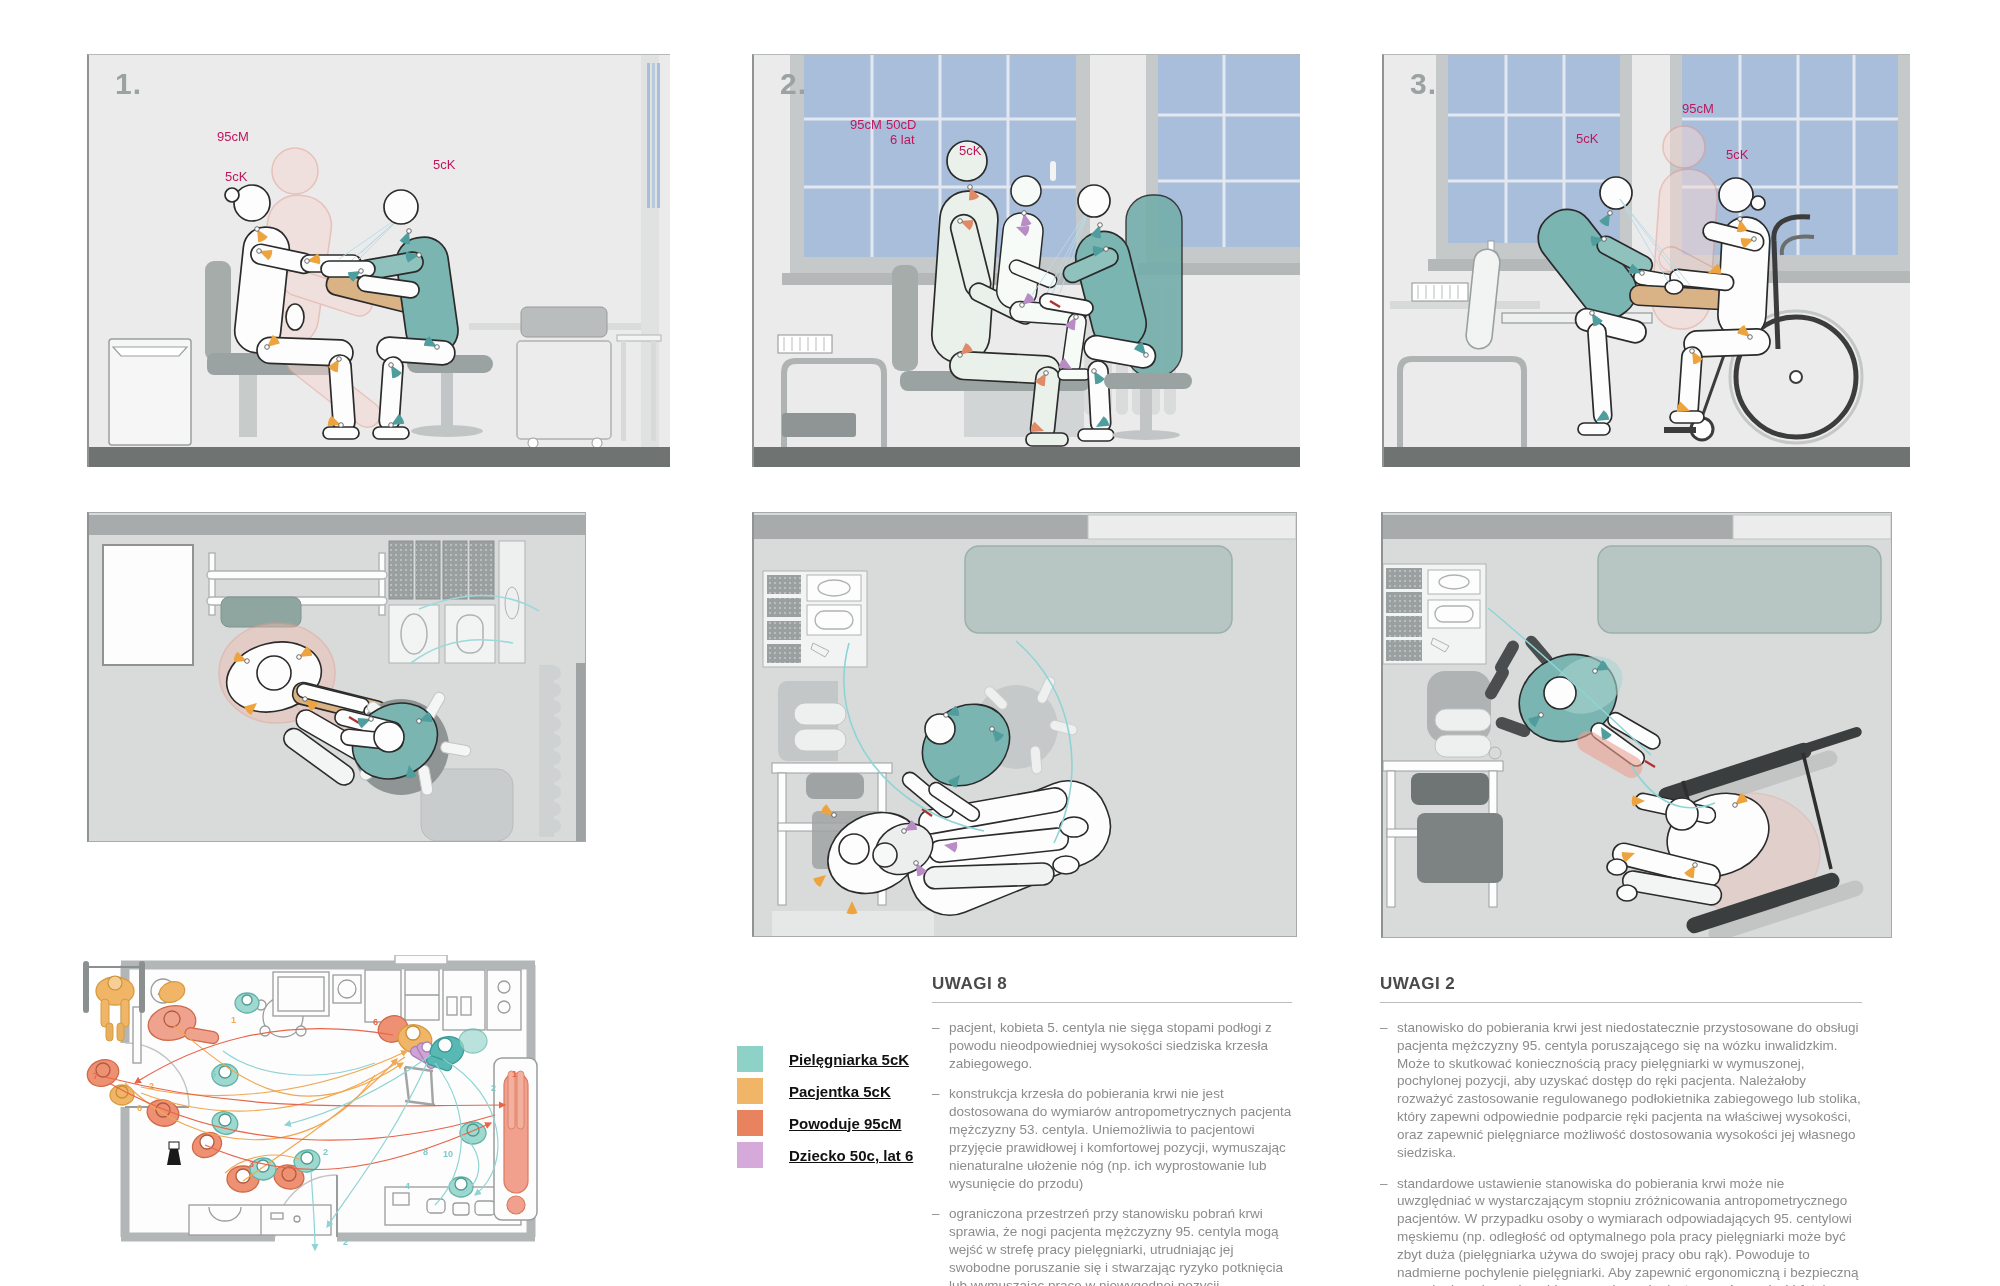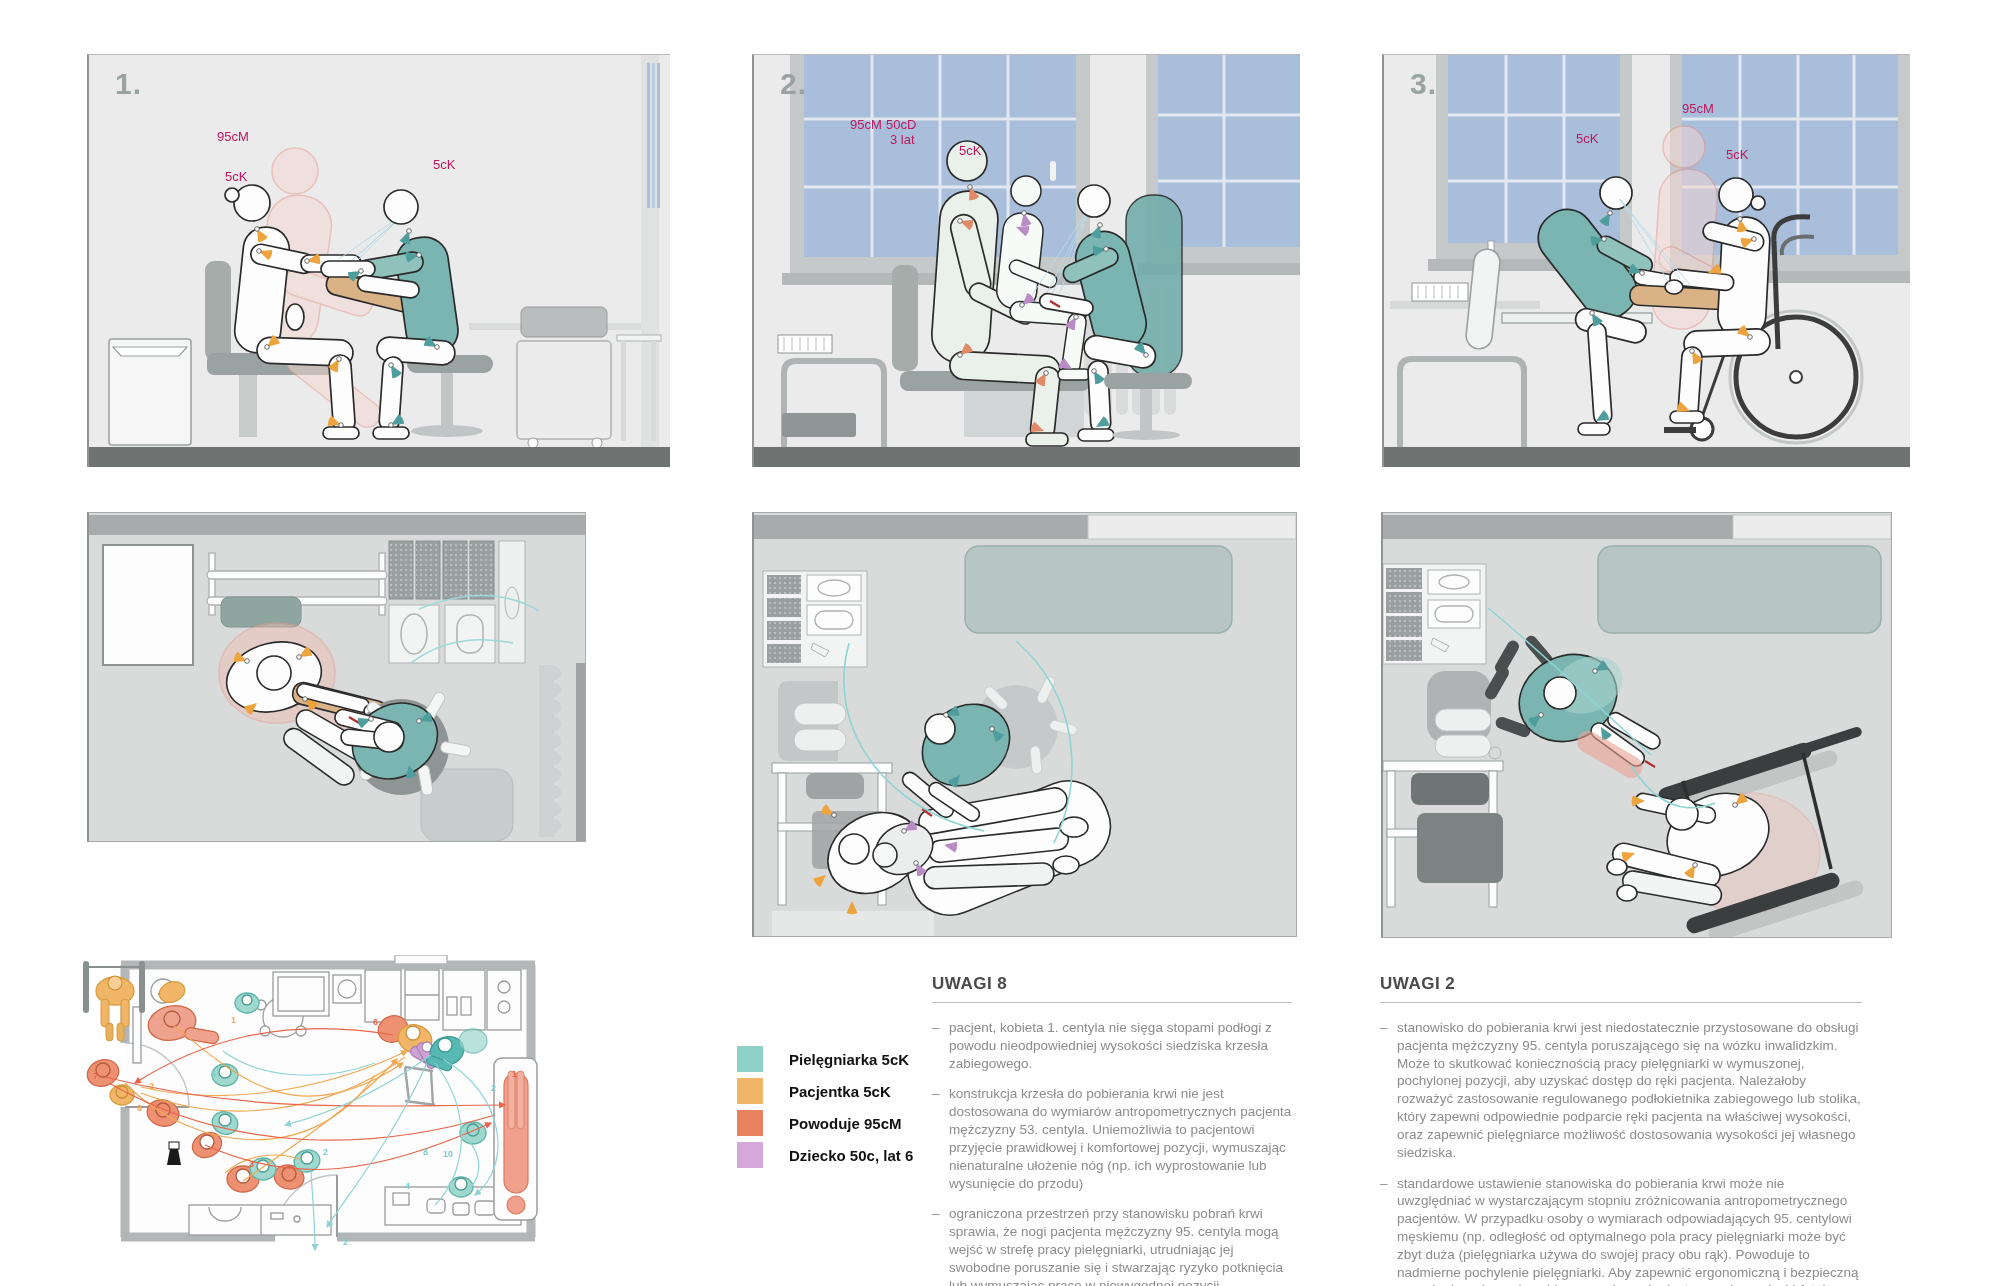--- a/index.html
+++ b/index.html
@@ -11,21 +11,21 @@
   .panel svg{display:block;}
 
   .pnum{position:absolute;left:26px;top:12px;font-size:30px;font-weight:bold;color:#9aa2a2;letter-spacing:1px;}
   .plabel{position:absolute;color:#be185d;font-size:13px;white-space:nowrap;}
 
   .title{position:absolute;left:150px;top:896px;width:420px;font-size:27px;font-weight:bold;color:#636363;letter-spacing:2.5px;word-spacing:14px;text-align:center;}
 
   .legend{position:absolute;left:737px;top:1046px;}
   .legend-row{display:flex;align-items:center;margin-bottom:6px;height:26px;}
   .swatch{width:26px;height:26px;margin-right:26px;flex:0 0 26px;}
-  .legend-label{font-size:15px;font-weight:bold;color:#111111;}
+  .legend-label{font-size:15px;font-weight:bold;color:#111111;text-decoration:underline;}
 
   .notes{position:absolute;top:974px;}
   #notes1{left:932px;width:360px;}
   #notes3{left:1380px;width:482px;}
   .notes h3{margin:0 0 8px 0;font-size:17px;font-weight:bold;color:#4a4a4a;letter-spacing:.5px;}
   .rule{border:none;border-top:1px solid #bcbcbc;margin:0 0 16px 0;}
   .bullet{display:flex;margin-bottom:13px;}
   .bullet .dash{flex:0 0 17px;color:#8c8c8c;font-size:13.5px;line-height:1.32;}
   .bullet p{margin:0;font-size:13.5px;line-height:1.32;color:#8c8c8c;}
 </style>
@@ -268,21 +268,21 @@
       <g>
         <rect x="350" y="318" width="88" height="16" rx="8" fill="#9aa3a1"></rect>
         <rect x="386" y="334" width="12" height="42" fill="#c2c5c5"></rect>
         <ellipse cx="392" cy="380" rx="34" ry="5" fill="#c2c5c5"></ellipse>
       </g>
       <rect x="0" y="392" width="546" height="20" fill="#6f7372"></rect>
     </svg>
     <span class="pnum">2.</span>
     <span class="plabel" style="left:96px;top:62px;">95cM</span>
     <span class="plabel" style="left:132px;top:62px;">50cD</span>
-    <span class="plabel" style="left:136px;top:77px;">3 lat</span>
+    <span class="plabel" style="left:136px;top:77px;">6 lat</span>
     <span class="plabel" style="left:205px;top:88px;">5cK</span>
   </div>
 
   <div class="panel" style="left:1382px;top:54px;width:526px;height:412px;">
     <svg viewBox="0 0 526 412" width="526" height="412">
       <rect x="0" y="0" width="526" height="412" fill="#ebebeb"></rect>
       <g>
         <rect x="52" y="0" width="196" height="204" fill="#c6c9c9"></rect>
         <rect x="64" y="0" width="172" height="188" fill="#a9bedb"></rect>
         <g stroke="#e3e8f0" stroke-width="3">
@@ -887,21 +887,21 @@
       <span class="swatch" style="background: rgb(213, 170, 219);"></span>
       <span class="legend-label">Dziecko 50c, lat 6</span>
     </div>
   </div>
 
   <div class="notes" id="notes1">
     <h3>UWAGI 8</h3>
     <hr class="rule">
     <div class="bullet">
       <span class="dash">–</span>
-      <p>pacjent, kobieta 1. centyla nie sięga stopami podłogi z powodu nieodpowiedniej wysokości siedziska krzesła zabiegowego.</p>
+      <p>pacjent, kobieta 5. centyla nie sięga stopami podłogi z powodu nieodpowiedniej wysokości siedziska krzesła zabiegowego.</p>
     </div>
     <div class="bullet">
       <span class="dash">–</span>
       <p>konstrukcja krzesła do pobierania krwi nie jest dostosowana do wymiarów antropometrycznych pacjenta mężczyzny 53. centyla. Uniemożliwia to pacjentowi przyjęcie prawidłowej i komfortowej pozycji, wymuszając nienaturalne ułożenie nóg (np. ich wyprostowanie lub wysunięcie do przodu)</p>
     </div>
     <div class="bullet">
       <span class="dash">–</span>
       <p>ograniczona przestrzeń przy stanowisku pobrań krwi sprawia, że nogi pacjenta mężczyzny 95. centyla mogą wejść w strefę pracy pielęgniarki, utrudniając jej swobodne poruszanie się i stwarzając ryzyko potknięcia lub wymuszając pracę w niewygodnej pozycji.</p>
     </div>
   </div>

